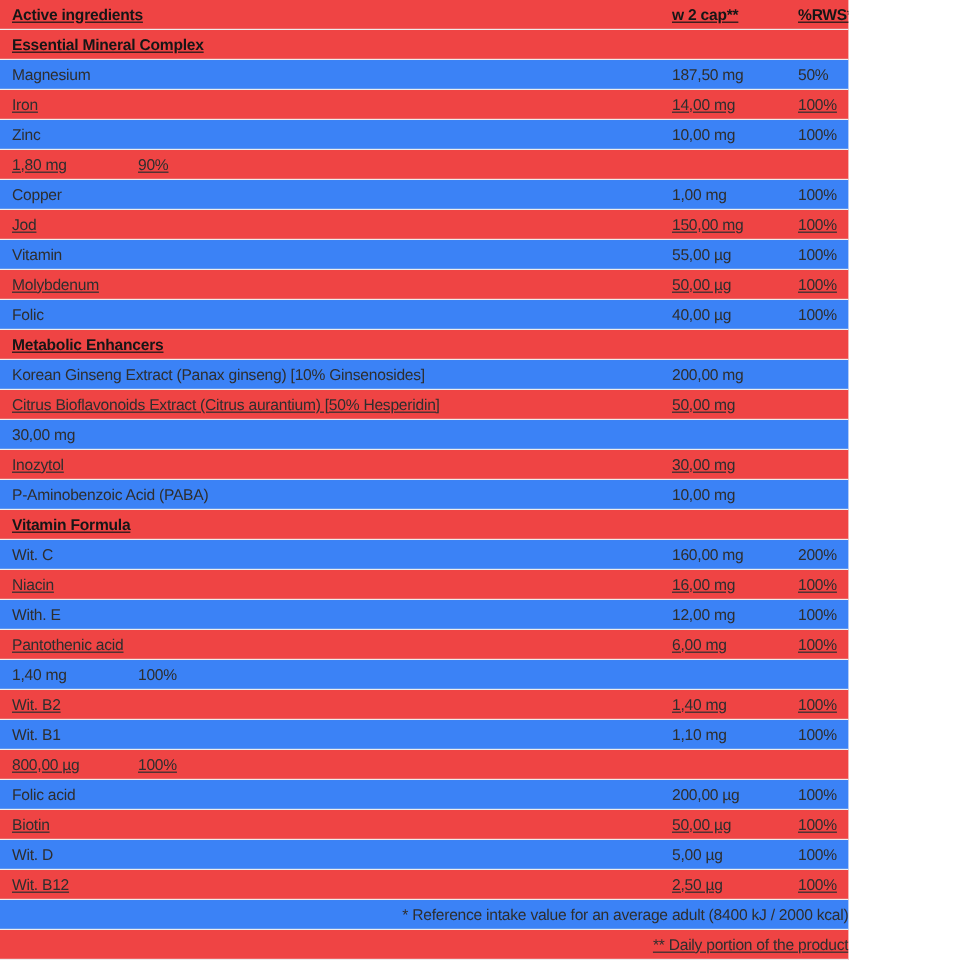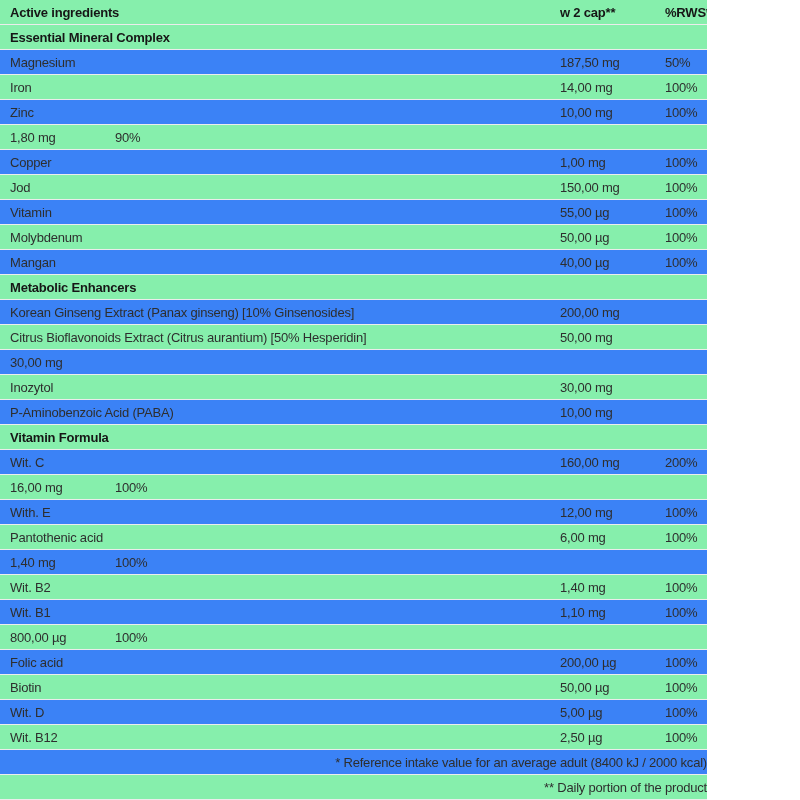--- a/index.html
+++ b/index.html
@@ -19,21 +19,22 @@
     align-items: center;
     height: 25px;
     box-sizing: border-box;
     border-bottom: 1px solid #ececec;
     font-size: 13px;
     letter-spacing: -0.2px;
     color: #2e2e2e;
     background: #3b82f6;
   }
   .trow.gray {
-    background: #86efac;
+    background: #ef4444;
+    text-decoration: underline;
   }
   .trow.head,
   .trow.section {
     font-weight: bold;
     color: #161616;
   }
   .cell {
     box-sizing: border-box;
     white-space: nowrap;
     overflow: hidden;
@@ -104,21 +105,21 @@
         <div class="cell cell-name">Vitamin</div>
         <div class="cell cell-amount">55,00 µg</div>
         <div class="cell cell-rws">100%</div>
       </div>
       <div class="trow item gray">
         <div class="cell cell-name">Molybdenum</div>
         <div class="cell cell-amount">50,00 µg</div>
         <div class="cell cell-rws">100%</div>
       </div>
       <div class="trow item">
-        <div class="cell cell-name">Mangan</div>
+        <div class="cell cell-name">Folic</div>
         <div class="cell cell-amount">40,00 µg</div>
         <div class="cell cell-rws">100%</div>
       </div>
       <div class="trow section gray">
         <div class="cell cell-name">Metabolic Enhancers</div>
         <div class="cell cell-amount"></div>
         <div class="cell cell-rws"></div>
       </div>
       <div class="trow item">
         <div class="cell cell-name">Korean Ginseng Extract (Panax ginseng) [10% Ginsenosides]</div>
@@ -148,20 +149,21 @@
         <div class="cell cell-name">Vitamin Formula</div>
         <div class="cell cell-amount"></div>
         <div class="cell cell-rws"></div>
       </div>
       <div class="trow item">
         <div class="cell cell-name">Wit. C</div>
         <div class="cell cell-amount">160,00 mg</div>
         <div class="cell cell-rws">200%</div>
       </div>
       <div class="trow item gray">
+        <div class="cell cell-name">Niacin</div>
         <div class="cell cell-amount">16,00 mg</div>
         <div class="cell cell-rws">100%</div>
       </div>
       <div class="trow item">
         <div class="cell cell-name">With. E</div>
         <div class="cell cell-amount">12,00 mg</div>
         <div class="cell cell-rws">100%</div>
       </div>
       <div class="trow item gray">
         <div class="cell cell-name">Pantothenic acid</div>

